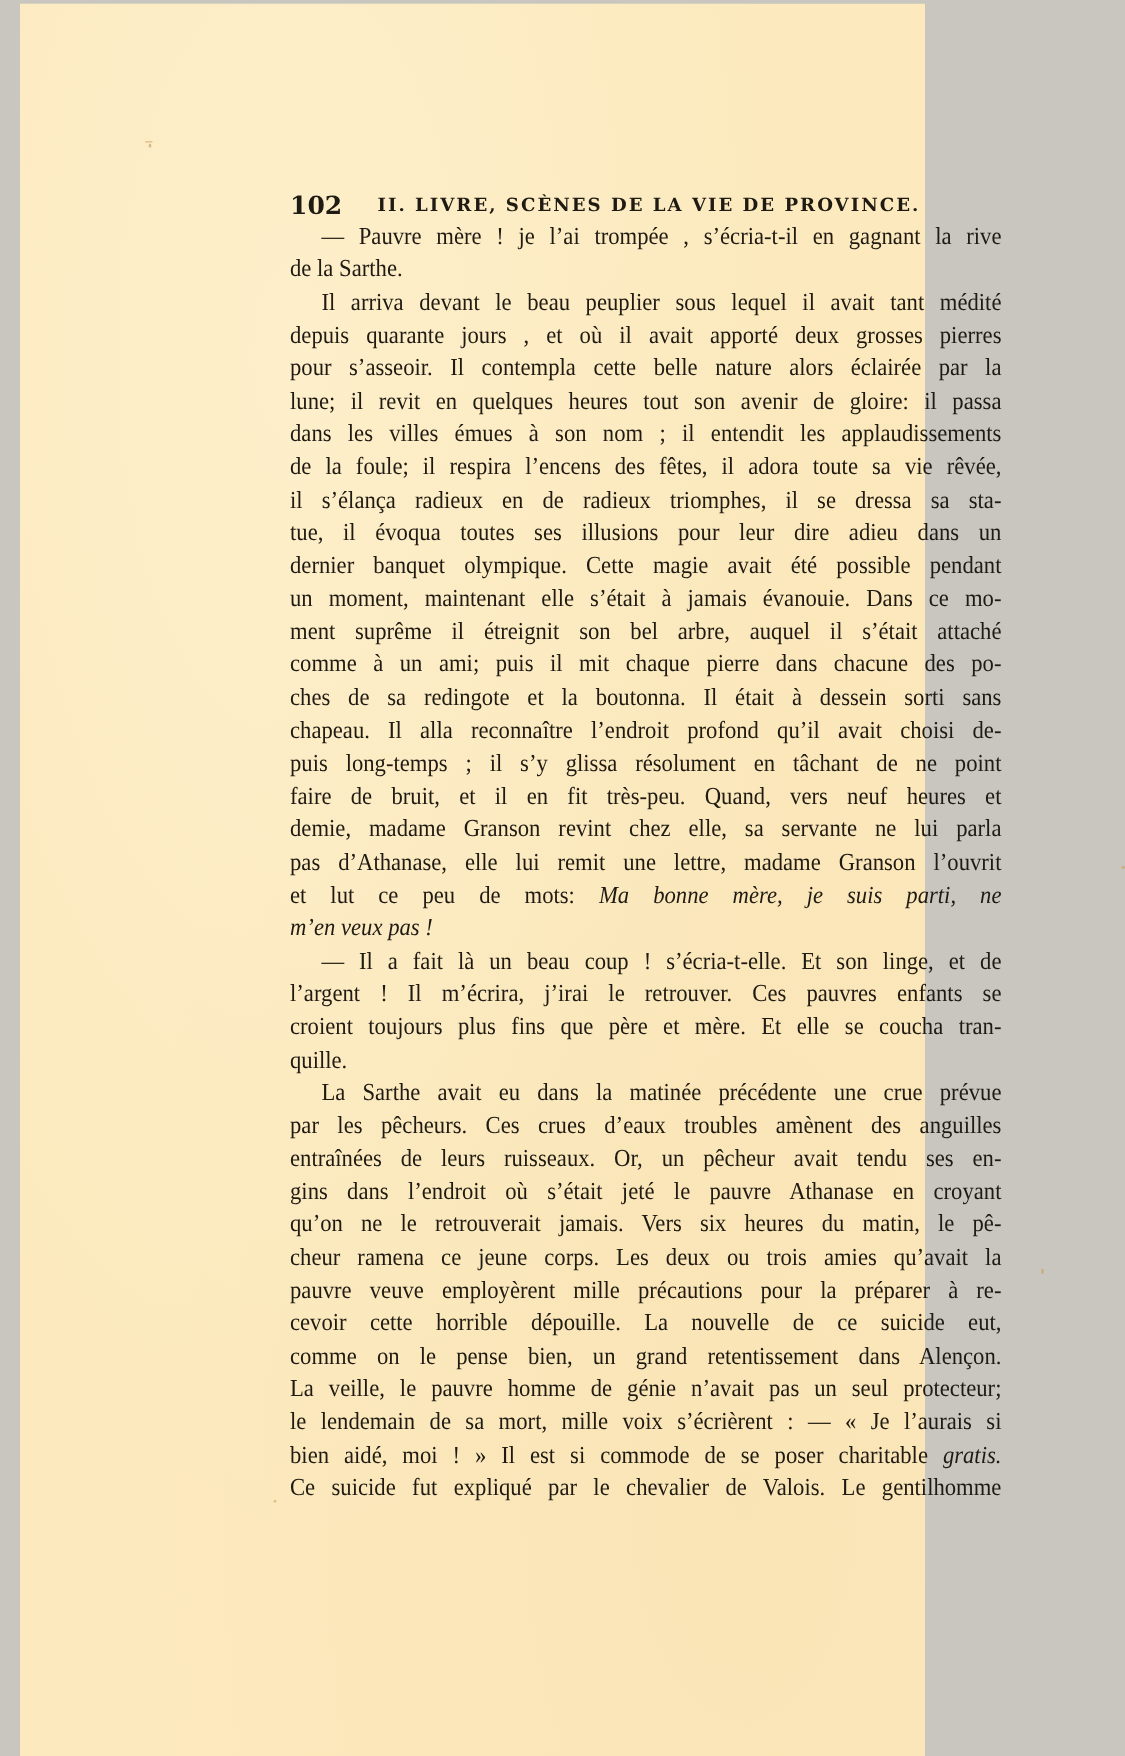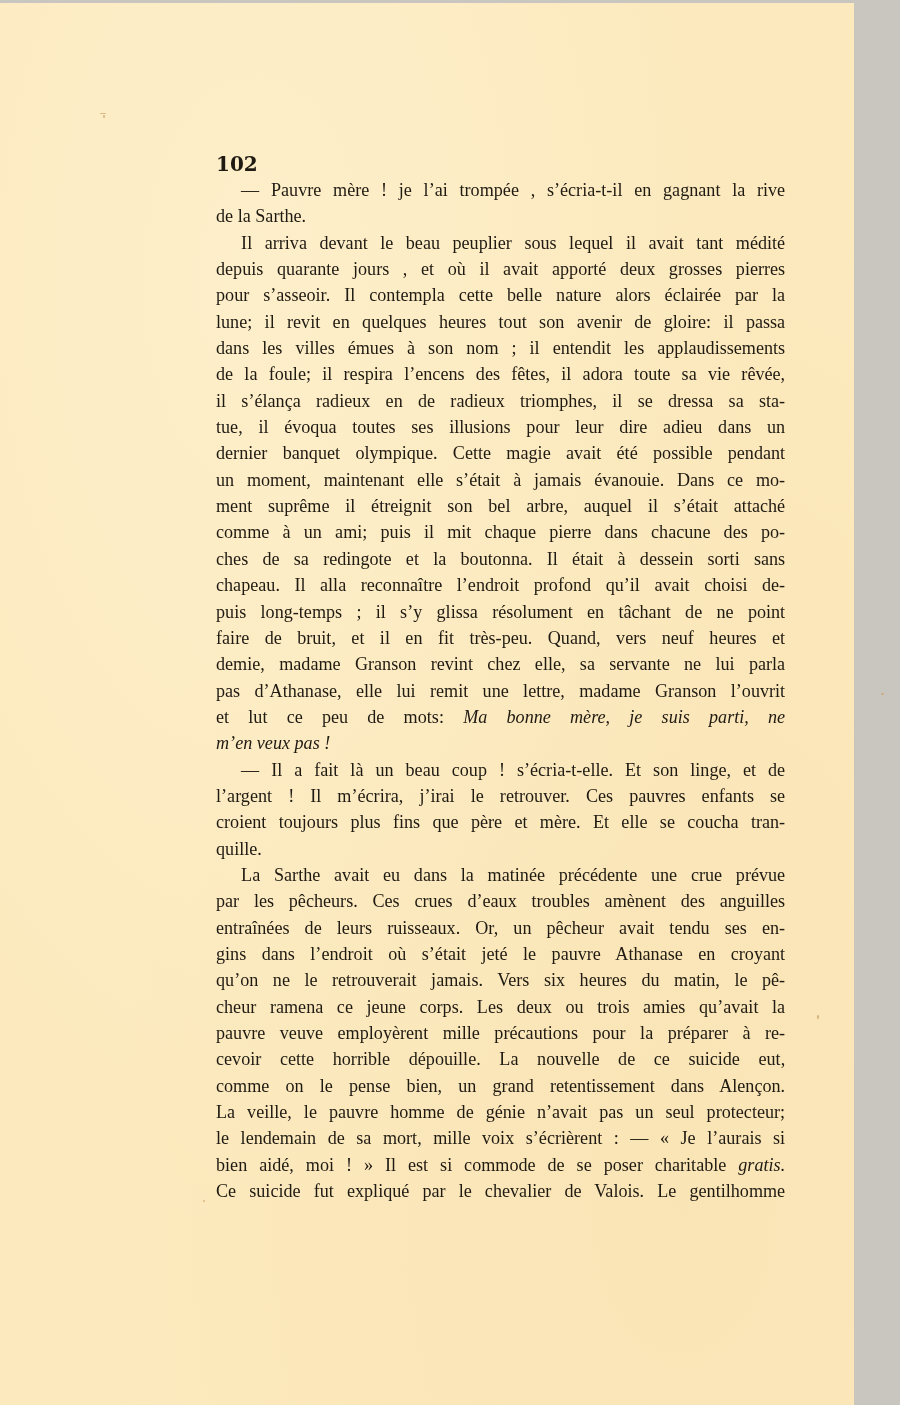--- a/index.html
+++ b/index.html
@@ -1,22 +1,22 @@
 <!DOCTYPE html>
 <html><head>
 <meta charset="utf-8">
 <style>
   html, body { margin: 0; padding: 0; }
   body {
     width: 900px; height: 1405px; overflow: hidden;
     background: #c9c6bf;
   }
   .page {
-    position: absolute; left: 0; top: 3px;
-    width: 854px; height: 1402px;
+    position: absolute; left: 16px; top: 3px;
+    width: 724px; height: 1402px;
     background: #fce9bd;
     background-image:
       radial-gradient(ellipse at 30% 20%, rgba(255,245,215,0.5), rgba(0,0,0,0) 60%),
       radial-gradient(ellipse at 80% 85%, rgba(240,215,160,0.25), rgba(0,0,0,0) 60%);
   }
   .column {
     position: absolute; left: 216px; top: 146px;
     width: 569px;
     font-family: "Liberation Serif", "DejaVu Serif", serif;
     color: #1f1a12;
@@ -54,20 +54,21 @@
 <div class="page">
   <span class="speck" style="left:103px;top:112px;width:2px;height:3px;"></span>
   <span class="speck" style="left:100px;top:110px;width:6px;height:1px;"></span>
   <span class="speck" style="left:881px;top:690px;width:3px;height:2px;"></span>
   <span class="speck" style="left:817px;top:1012px;width:2px;height:4px;"></span>
   <span class="speck" style="left:203px;top:1197px;width:2px;height:2px;"></span>
 
   <div class="column">
     <div class="running-head">
       <span class="folio">102</span>
+      <span class="head-title">II. LIVRE, SCÈNES DE LA VIE DE PROVINCE.</span>
     </div>
     <div id="body-text">
         <span class="line indent"><span>— Pauvre mère ! je l’ai trompée , s’écria-t-il en gagnant la rive</span></span>
         <span class="line last"><span>de la Sarthe.</span></span>
         <span class="line indent"><span>Il arriva devant le beau peuplier sous lequel il avait tant médité</span></span>
         <span class="line"><span>depuis quarante jours , et où il avait apporté deux grosses pierres</span></span>
         <span class="line"><span>pour s’asseoir. Il contempla cette belle nature alors éclairée par la</span></span>
         <span class="line"><span>lune; il revit en quelques heures tout son avenir de gloire: il passa</span></span>
         <span class="line"><span>dans les villes émues à son nom ; il entendit les applaudissements</span></span>
         <span class="line"><span>de la foule; il respira l’encens des fêtes, il adora toute sa vie rêvée,</span></span>

